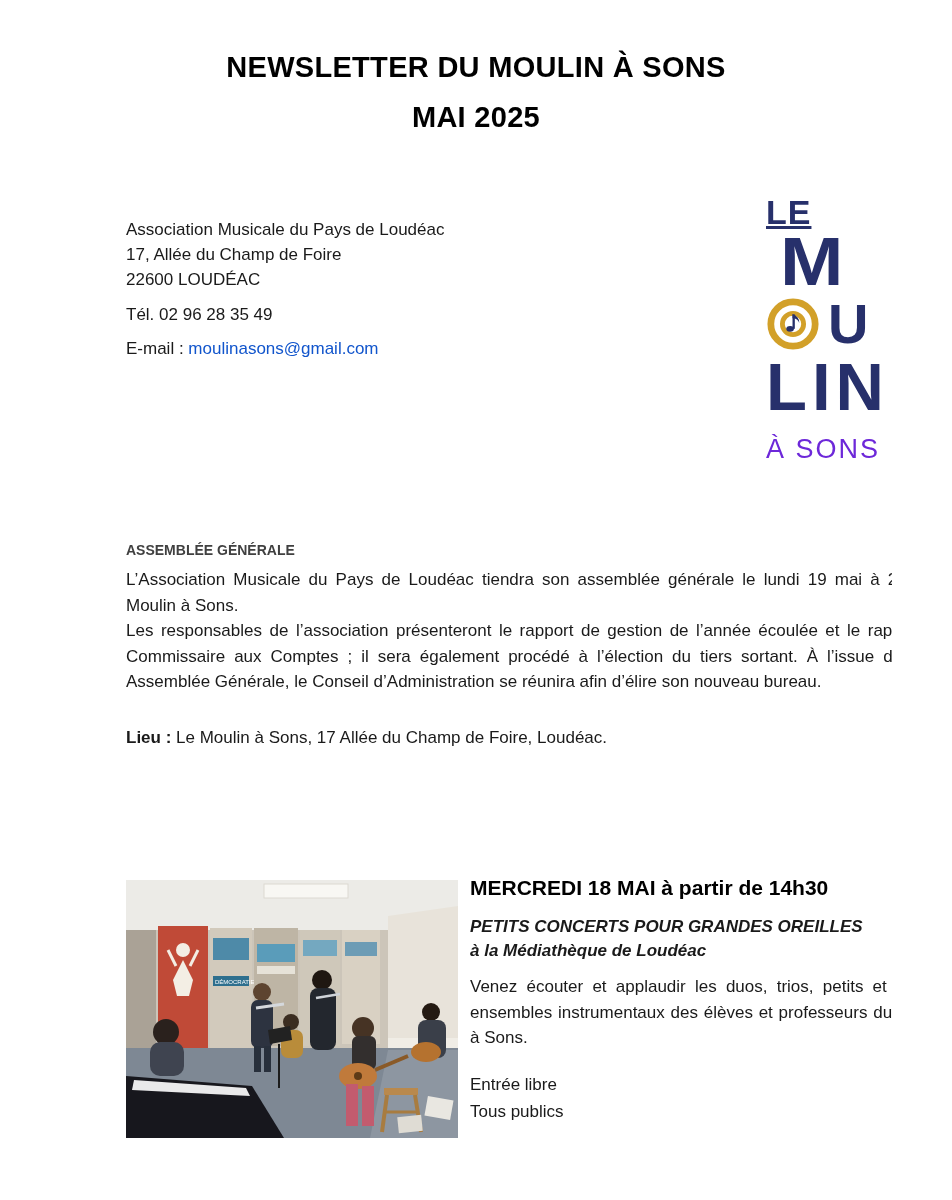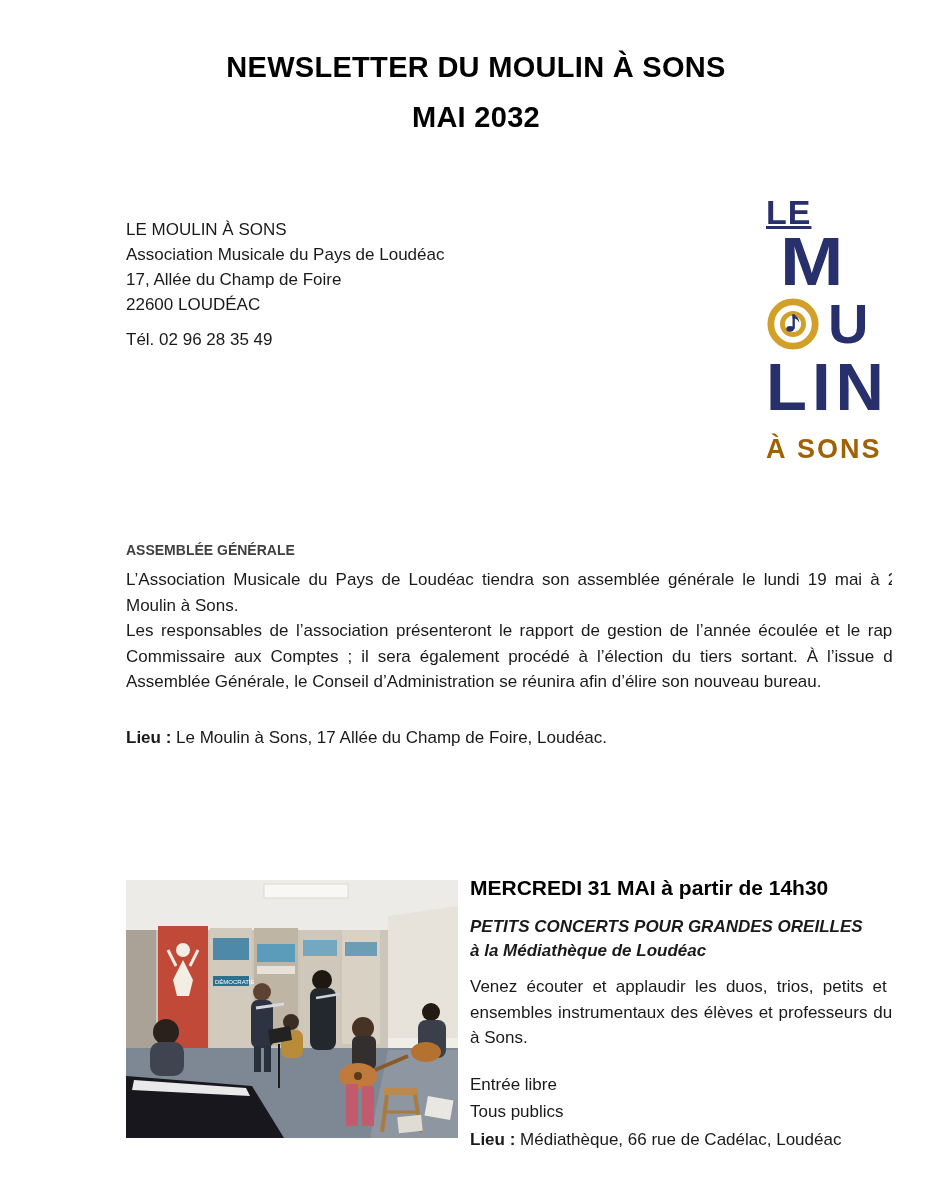--- a/index.html
+++ b/index.html
@@ -19,21 +19,21 @@
   .email-link { color:#1155cc; text-decoration:none; }
 
   
   .logo { position:absolute; left:706px; top:183px; width:158px; color:#27306b; font-weight:800; }
   .logo-le { font-size:34px; line-height:1; letter-spacing:1px;text-decoration:underline; }
   .logo-m { font-size:68px; line-height:0.95; letter-spacing:1px; margin-left:14px; transform:scaleX(1.12); transform-origin:left; }
   .logo-ou { display:flex; align-items:center; gap:8px; margin-top:2px; }
   .logo-o { width:54px; height:54px; display:inline-block; }
   .logo-u { font-size:56px; line-height:1; }
   .logo-lin { font-size:67px; line-height:1.05; letter-spacing:5px; }
-  .logo-asons { color:#a16207; font-size:27px; letter-spacing:2px; margin-top:12px; font-weight:700; }
+  .logo-asons { color:#6d28d9; font-size:27px; letter-spacing:2px; margin-top:12px; font-weight:400; }
 
   
   .event1 { position:absolute; left:66px; top:530px; width:822px; }
   .e1-heading { font-size:22px; font-weight:bold; color:#000; margin-bottom:24px; }
   .e1-sub { font-size:14px; font-weight:bold; color:#404040; margin-bottom:9px; }
   .para { font-size:17px; line-height:25.5px; text-align:justify; }
   .lieu { margin-top:30px; font-size:17px; line-height:25px; }
   .bold { font-weight:bold; }
 
   
@@ -46,29 +46,31 @@
   .e2-info { margin-top:20px; font-size:17px; line-height:27.5px; }
   .banner-caption { font-family:"Liberation Sans","DejaVu Sans",sans-serif; }
 </style>
 </head>
 <body>
 
 <div class="page">
 
   <div class="title-block">
     <div class="title-line">NEWSLETTER DU MOULIN À SONS</div>
-    <div class="title-line">MAI 2032</div>
+    <div class="title-line">MAI 2025</div>
   </div>
 
   <div class="contact">
-    <div class="c-line">LE MOULIN À SONS</div>
     <div class="c-line">Association Musicale du Pays de Loudéac</div>
     <div class="c-line">17, Allée du Champ de Foire</div>
     <div class="c-line">22600 LOUDÉAC</div>
     <div class="c-phone">Tél. 02 96 28 35 49</div>
+    <div class="c-email">
+      <span>E-mail : </span><a href="#" class="email-link">moulinasons@gmail.com</a>
+    </div>
   </div>
 
   <div class="logo">
     <div class="logo-le">LE</div>
     <div class="logo-m">M</div>
     <div class="logo-ou">
       <span class="logo-o">
         <svg width="54" height="54" viewBox="0 0 56 56">
           <circle cx="28" cy="28" r="23" fill="none" stroke="#d2a029" stroke-width="7"></circle>
           <circle cx="28" cy="28" r="11" fill="none" stroke="#d2a029" stroke-width="5"></circle>
@@ -162,26 +164,23 @@
       <circle cx="305" cy="132" r="9" fill="#241a12"></circle>
       <rect x="292" y="140" width="28" height="38" rx="8" fill="#3a3f49"></rect>
       <ellipse cx="300" cy="172" rx="15" ry="10" fill="#b5722f"></ellipse>
 
       <rect x="300" y="218" width="26" height="20" fill="#e9e7e1" transform="rotate(10 313 228)"></rect>
       <rect x="272" y="236" width="24" height="16" fill="#dfdcd4" transform="rotate(-6 284 244)"></rect>
     </svg>
   </div>
 
   <div class="event2">
-    <div class="e2-heading">MERCREDI 31 MAI à partir de 14h30</div>
+    <div class="e2-heading">MERCREDI 18 MAI à partir de 14h30</div>
     <div class="e2-sub">PETITS CONCERTS POUR GRANDES OREILLES</div>
     <div class="e2-sub">à la Médiathèque de Loudéac</div>
     <div class="para e2-para">Venez écouter et applaudir les duos, trios, petits et grands ensembles instrumentaux des élèves et professeurs du Moulin à Sons.</div>
     <div class="e2-info">
       <div>Entrée libre</div>
       <div>Tous publics</div>
-      <div>
-        <span class="bold">Lieu :</span><span> Médiathèque, 66 rue de Cadélac, Loudéac</span>
-      </div>
     </div>
   </div>
 
 </div>
 
 </body></html>

